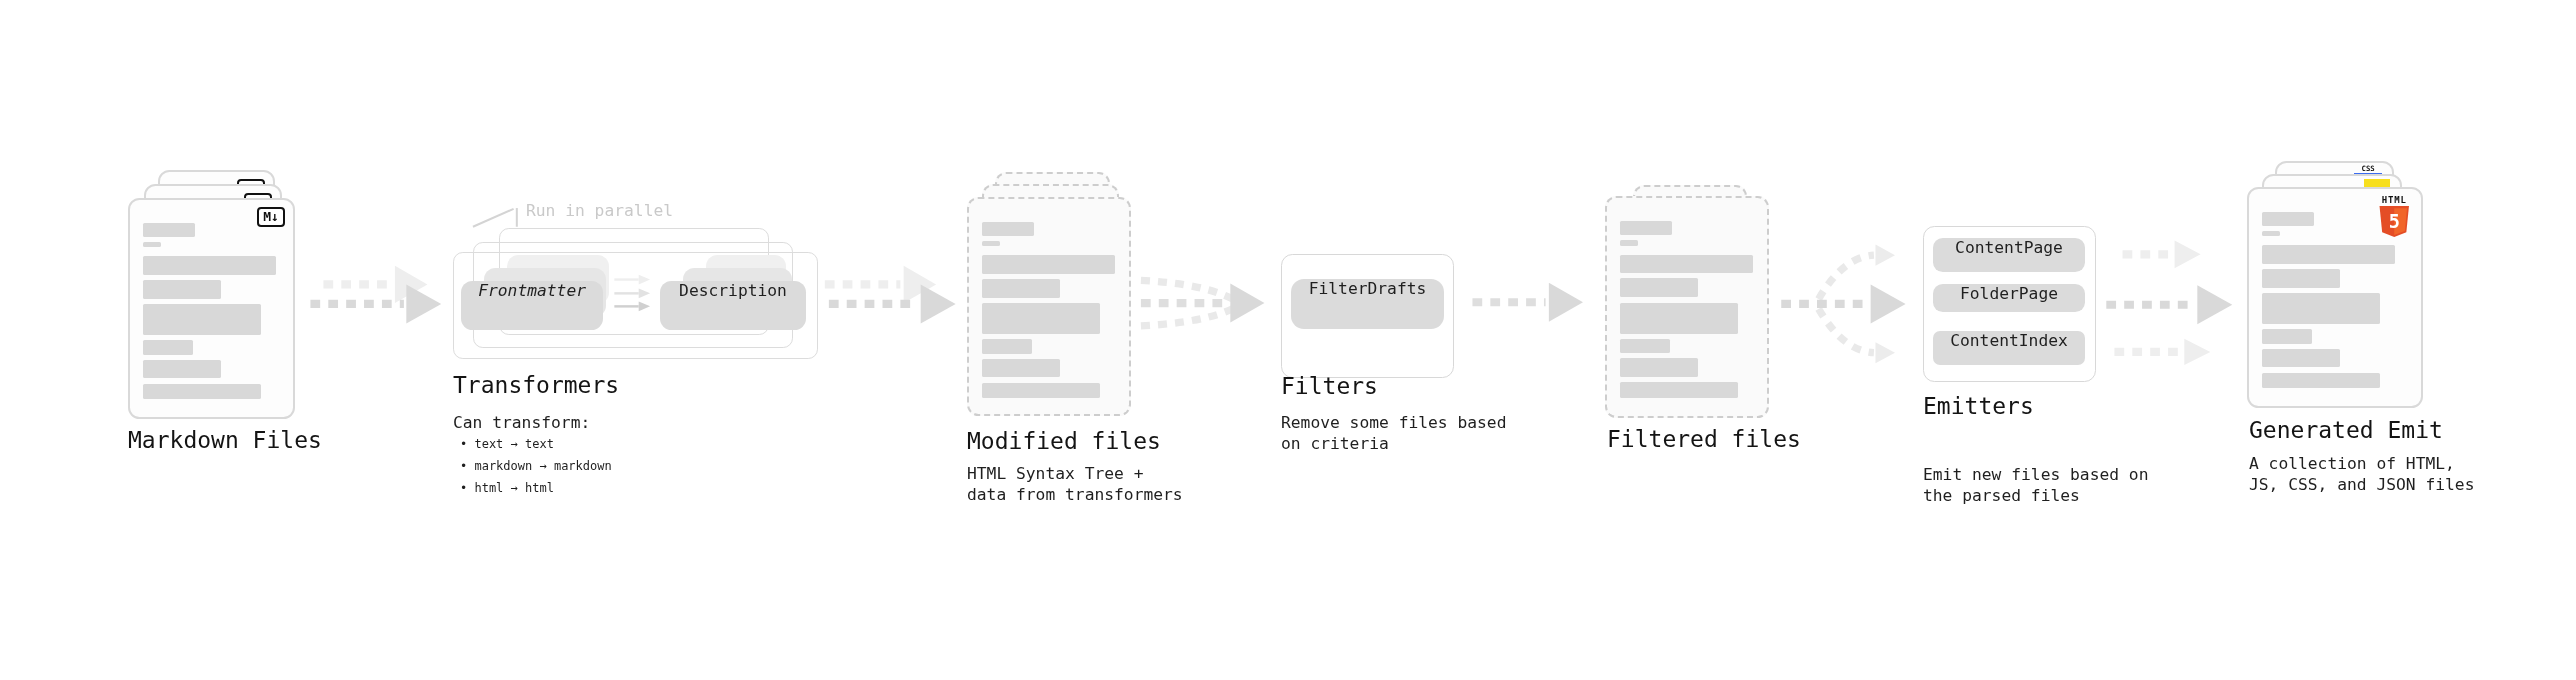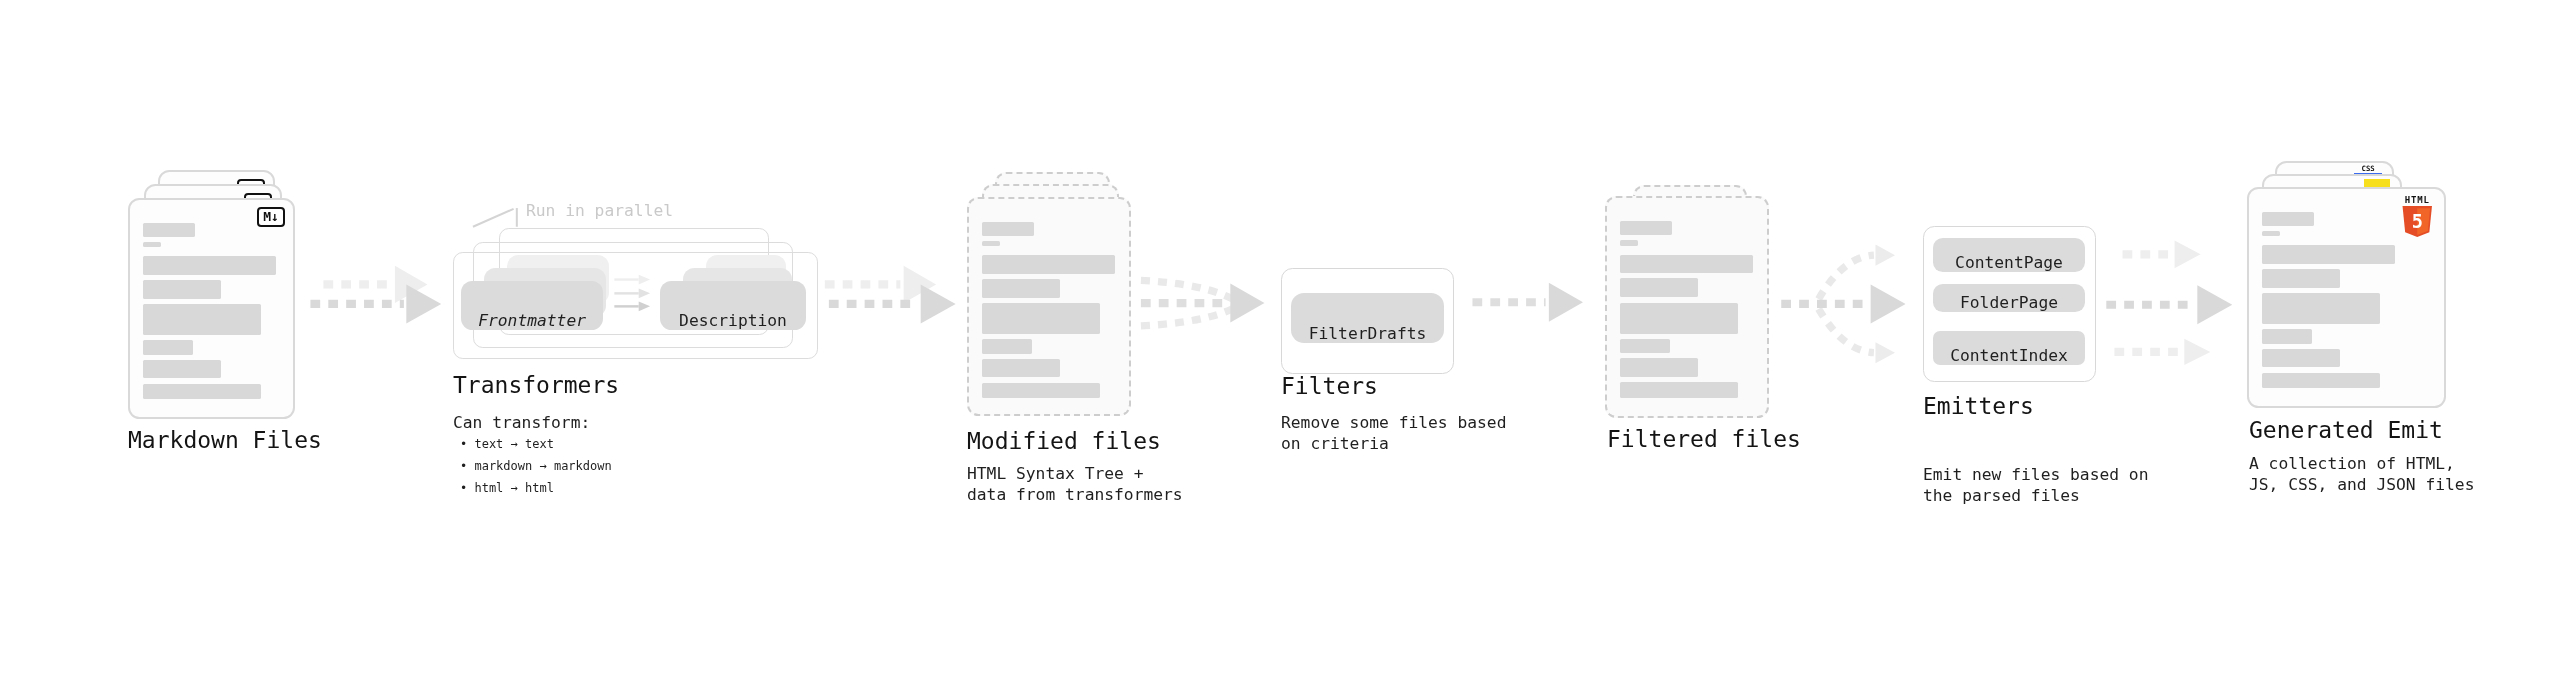--- a/index.html
+++ b/index.html
@@ -13,21 +13,21 @@
   .fcard.dashed{background:#fafafa;border:2px dashed #cdcdcd;}
   .file-body{position:absolute;left:13px;top:13px;right:13px;}
   .sk{background:#d8d8d8;border-radius:1.6px;}
   
   .md-badge{position:absolute;right:8.1px;top:6.5px;border:2px solid #111;border-radius:4.1px;
     background:#fff;color:#111;font-weight:700;font-size:13px;line-height:16.3px;padding:0 4.1px;}
   
   .outline-card{position:absolute;box-sizing:border-box;background:transparent;border:1.6px solid #dcdcdc;border-radius:9.8px;}
   .panel{position:absolute;box-sizing:border-box;background:#ffffff;border:1.6px solid #d8d8d8;border-radius:11.4px;}
   .box{position:absolute;box-sizing:border-box;background:#dbdbdb;border-radius:11.4px;
-    display:flex;align-items:flex-end;justify-content:center;font-size:16.3px;color:#1f1f1f;}
+    display:flex;align-items:flex-start;justify-content:center;font-size:16.3px;color:#1f1f1f;}
   .box.ghost1{background:#e6e6e6;}
   .box.ghost2{background:#f0f0f0;}
   
   .lbl{position:absolute;font-size:23px;line-height:26px;font-weight:500;color:#141414;white-space:nowrap;}
   .desc{position:absolute;font-size:16.3px;line-height:21px;color:#1f1f1f;white-space:pre-line;}
   .bullet{font-size:12px;line-height:22px;color:#1f1f1f;white-space:nowrap;}
   .note{position:absolute;font-size:16.3px;color:#c9c9c9;white-space:nowrap;}
   
   .css-badge{position:absolute;right:9.8px;top:1.6px;width:29px;text-align:center;}
   .css-word{font-size:7.3px;font-weight:800;color:#111;line-height:7.3px;display:block;}
@@ -162,21 +162,21 @@
         <div class="sk" style="width:50px;height:14.6px;margin-top:4.9px;"></div>
         <div class="sk" style="width:78px;height:18.7px;margin-top:4.9px;"></div>
         <div class="sk" style="width:118px;height:15.4px;margin-top:5.7px;"></div>
       </div>
     </div>
   </div>
   <div class="lbl" style="left:967px;top:428px;">Modified files</div>
   <div class="desc" style="left:967px;top:463px;">HTML Syntax Tree +
 data from transformers</div>
 
-  <div class="panel" style="left:1281px;top:254px;width:173px;height:106px;margin-top:14px;">
+  <div class="panel" style="left:1281px;top:254px;width:173px;height:124px;">
     <div class="box" style="left:9px;top:23.6px;width:153px;height:50px;border-radius:13px;">
       <span>FilterDrafts</span>
     </div>
   </div>
   <div class="lbl" style="left:1281px;top:373px;">Filters</div>
   <div class="desc" style="left:1281px;top:412px;">Remove some files based
 on criteria</div>
 
   <div class="abs" style="left:1605px;top:185px;width:193px;height:233px;">
     <div class="fcard dashed" style="left:28.4px;top:0;width:114px;height:49px;"></div>
@@ -213,21 +213,21 @@
   <div class="abs" style="left:2247px;top:161px;width:196px;height:247px;">
     <div class="fcard" style="left:28.4px;top:0;width:119px;height:221px;">
       <div class="css-badge">
         <span class="css-word">CSS</span>
         <div class="css-bar"></div>
       </div>
     </div>
     <div class="fcard" style="left:14.6px;top:13px;width:140px;height:221px;">
       <div class="js-badge"></div>
     </div>
-    <div class="fcard" style="left:0;top:26px;width:199px;height:221px;padding-left:24px;">
+    <div class="fcard" style="left:0;top:26px;width:176px;height:221px;padding-left:24px;">
       <div class="html-badge">
         <span class="html-word">HTML</span>
         <svg width="32.5" height="31" viewBox="0 0 40 40" style="display:block;margin:0.8px auto 0;">
           <path d="M1 0 H39 L35.6 34 L20 40 L4.4 34 Z" fill="#e44d26"></path>
           <path d="M20 3 H36.5 L33.7 32.2 L20 37.4 Z" fill="#f16529"></path>
           <text x="20" y="29" font-size="24" font-weight="bold" fill="#ffffff" text-anchor="middle" font-family="DejaVu Sans Mono, monospace">5</text>
         </svg>
       </div>
       <div class="file-body">
         <div class="sk" style="width:52px;height:14px;margin-top:9.8px;"></div>

